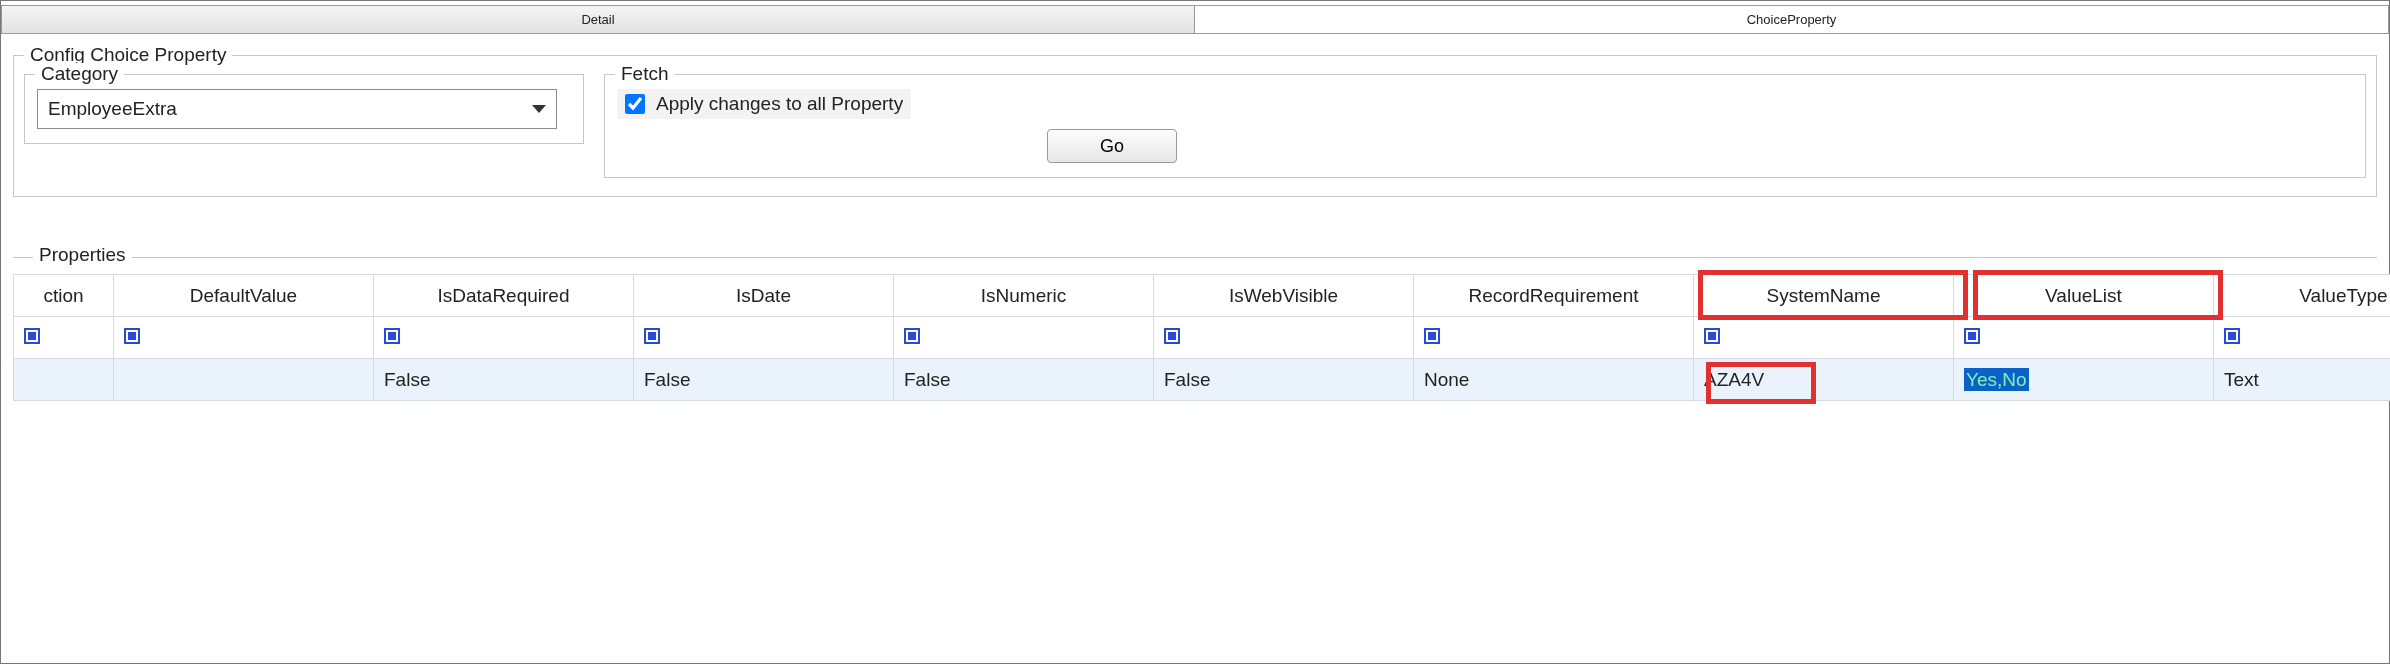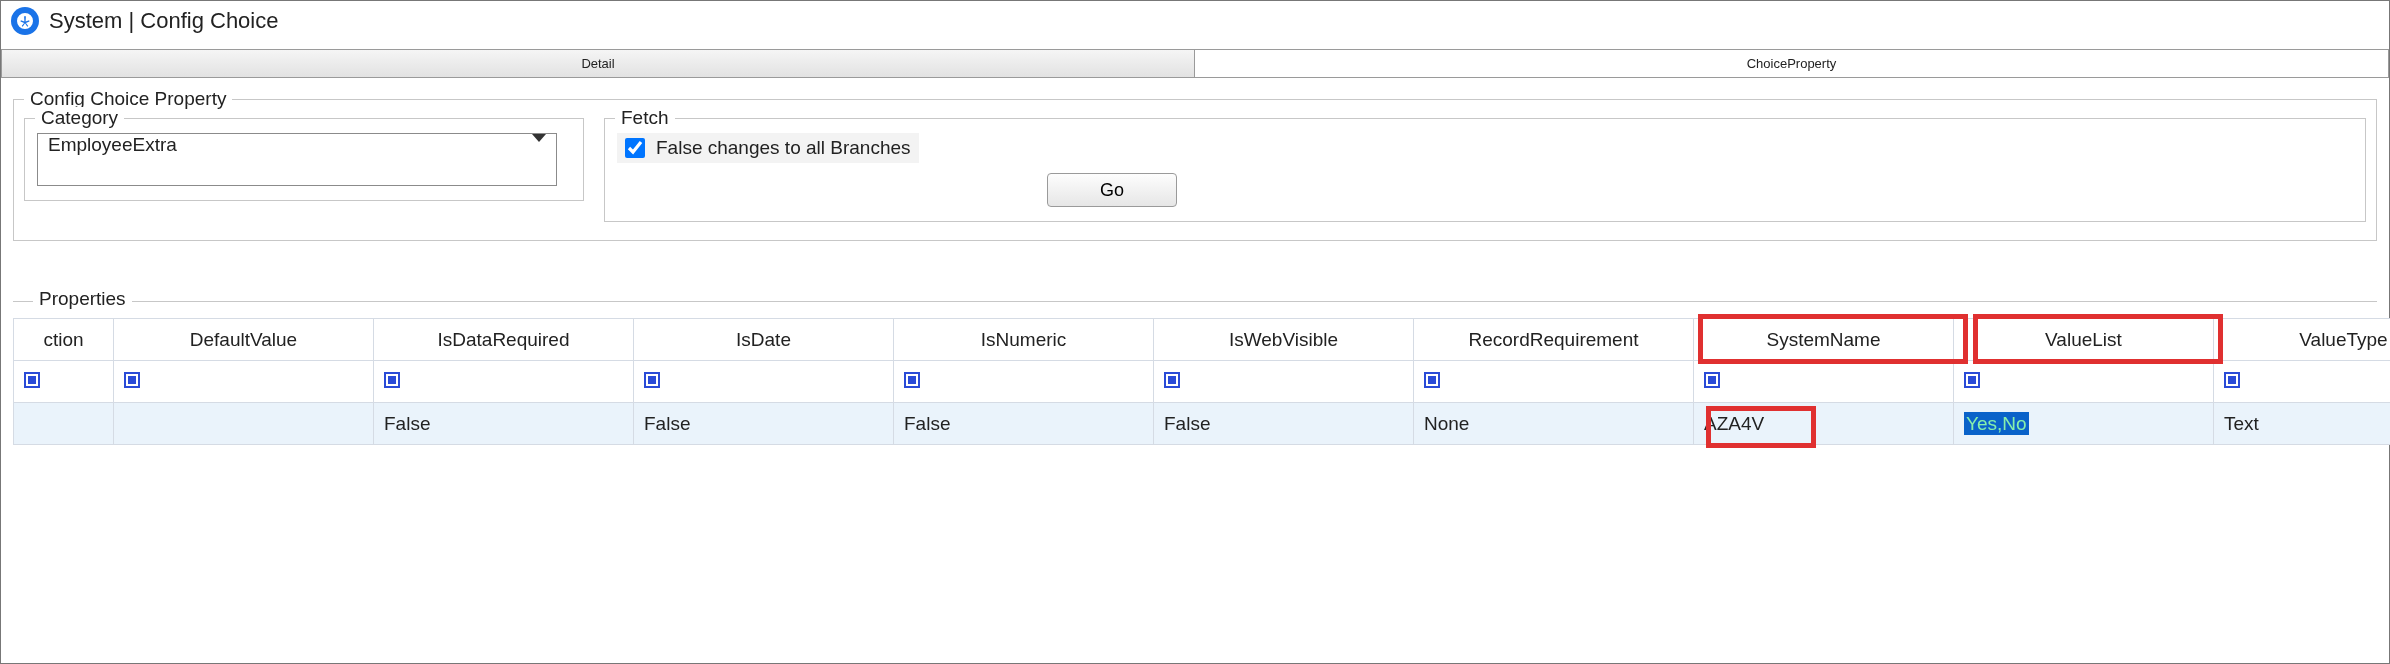--- a/index.html
+++ b/index.html
@@ -81,24 +81,25 @@
   .inner-group .grp-label {
     position: absolute;
     top: -12px;
     left: 10px;
     background: #fff;
     padding: 0 6px;
     font-size: 19px;
   }
   .combo {
     display: flex;
+    align-items: center;
     justify-content: space-between;
     border: 1px solid #8b8b8b;
     background: #fff;
-    height: 53px;
+    height: 40px;
     padding: 0 10px;
     width: 520px;
     cursor: pointer;
   }
   .combo .caret {
     width: 0; height: 0;
     border-left: 7px solid transparent;
     border-right: 7px solid transparent;
     border-top: 8px solid #333;
   }
@@ -200,28 +201,20 @@
     background: #0a62c9;
     color: #86efac;
     padding: 1px 2px;
   }
 </style>
 </head>
 <body>
 
 <div class="window">
 
-  <div class="titlebar">
-    <span class="icon">
-      <svg width="16" height="16" viewBox="0 0 16 16">
-          <path d="M8 0a8 8 0 100 16A8 8 0 008 0zm.9 3.2l-.3 5.3 3.5-1.3.4 1.2-3.6 1.5 2.4 3-1 .8L8 10.2 5.7 13.7l-1-.8 2.4-3L3.5 8.4l.4-1.2 3.5 1.3-.3-5.3h1.8z" fill="#fff"></path>
-        </svg>
-    </span>
-    <span>System | Config Choice</span>
-  </div>
 
   <div class="tabs">
     <div class="tab active">
       <span>Detail</span>
     </div>
     <div class="tab inactive">
       <span>ChoiceProperty</span>
     </div>
   </div>
 
@@ -236,21 +229,21 @@
           <span class="caret"></span>
         </div>
       </div>
 
 
       <div class="inner-group fetch-group">
         <span class="grp-label">Fetch</span>
         <div class="fetch-inner">
           <label class="chk-row">
             <input type="checkbox" class="chk" checked="" style="">
-            <span>False changes to all Branches</span>
+            <span>Apply changes to all Property</span>
           </label>
           <button class="btn">
             <span>Go</span>
           </button>
         </div>
       </div>
     </div>
   </fieldset>
 
   <div class="props-fieldset" style="margin:60px 12px 0 12px; position:relative;">

